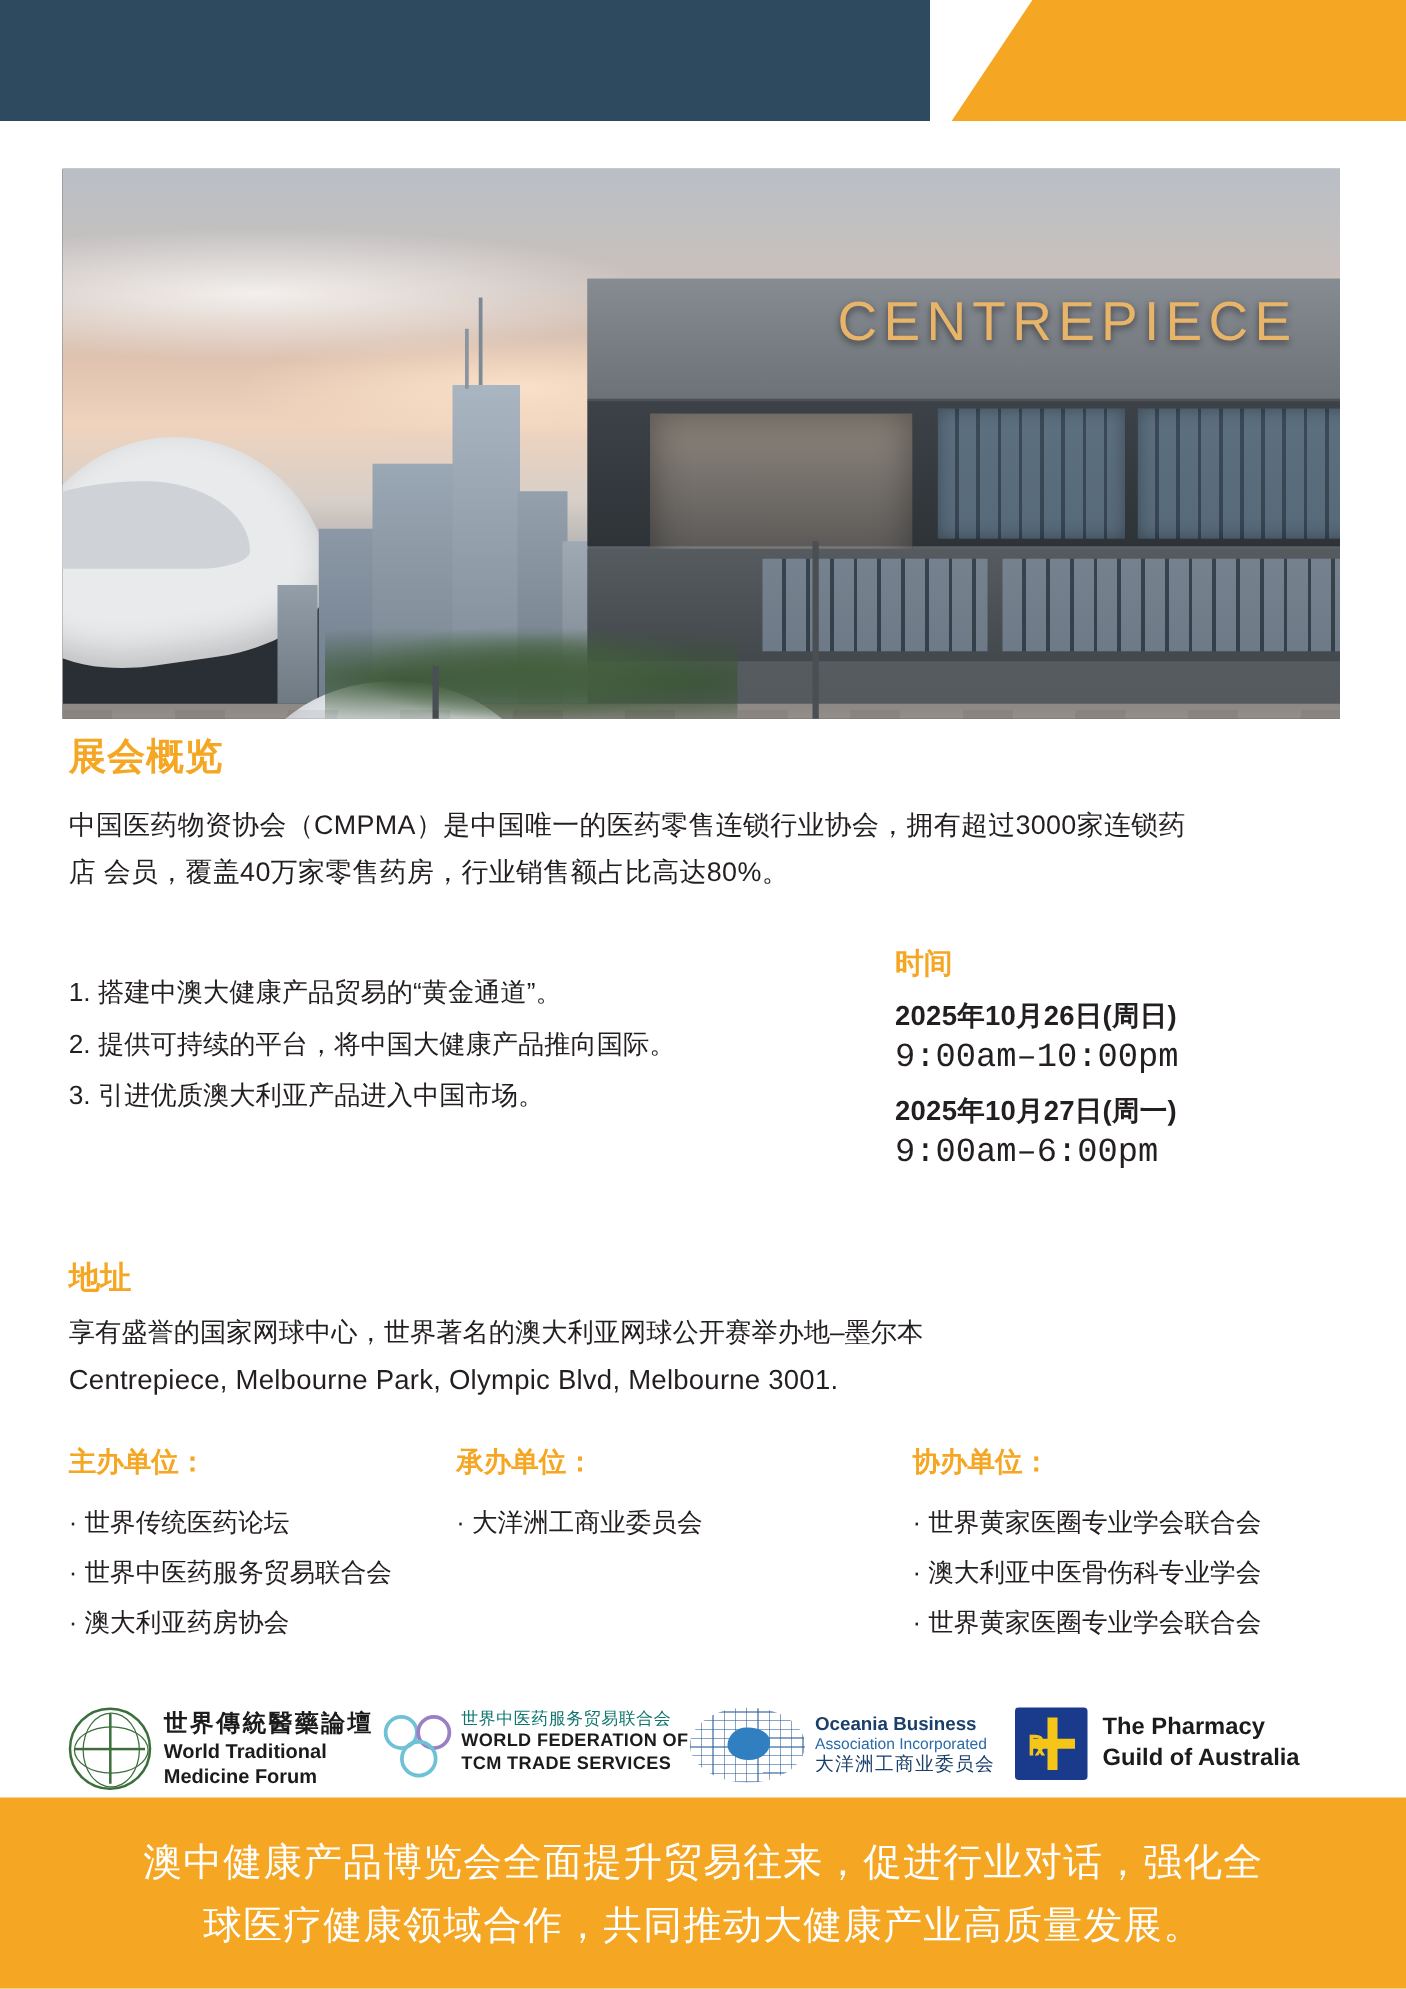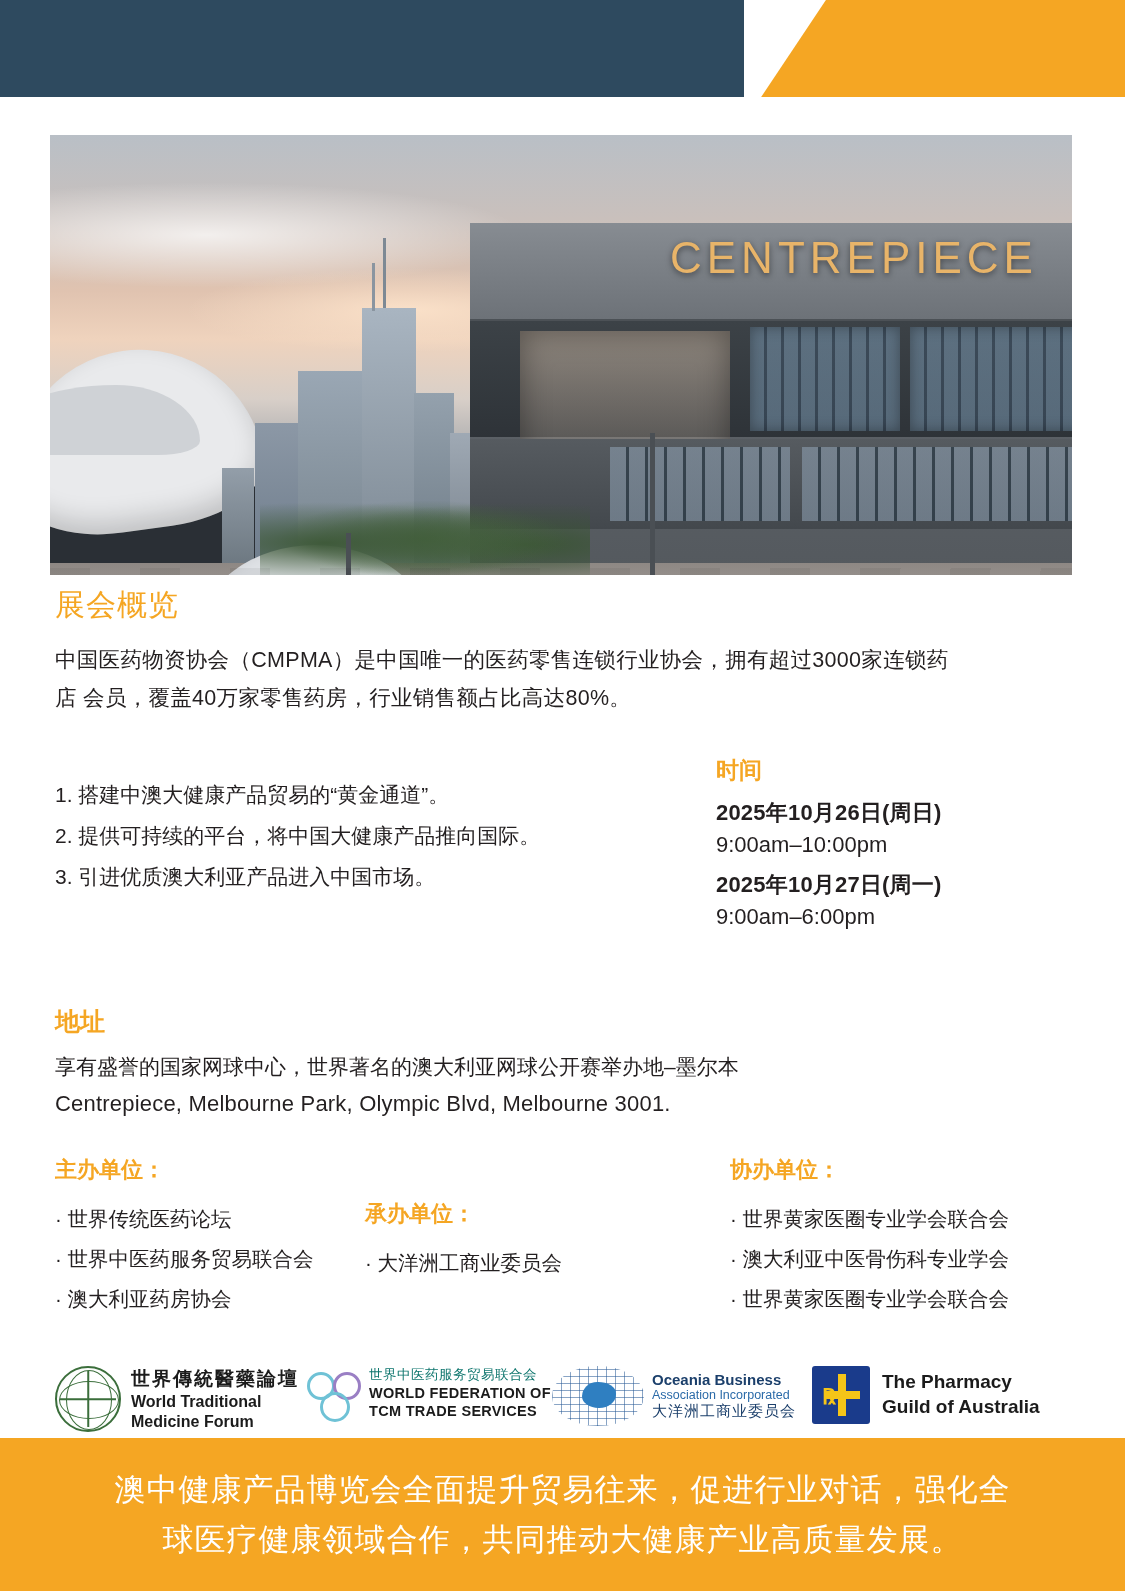--- a/index.html
+++ b/index.html
@@ -179,21 +179,21 @@
 
   
   .content {
     position: absolute;
     left: 0; top: 585px;
     width: 1125px;
   }
   .section-title {
     color: #f5a623;
     font-size: 30px;
-    font-weight: normal;
+    font-weight: bold;
     margin: 0 0 16px 55px;
     letter-spacing: 1px;
   }
   .intro {
     margin: 0 55px 0 55px;
     font-size: 21.5px;
     line-height: 1.75;
     color: #231f20;
     letter-spacing: 0.3px;
     width: 915px;
@@ -226,23 +226,24 @@
     margin-bottom: 12px;
   }
   .time-date {
     font-size: 22px;
     font-weight: bold;
     color: #231f20;
     margin-bottom: 4px;
     letter-spacing: 0.2px;
   }
   .time-hours {
-    font-size: 22px;
+    font-size: 27px;
     color: #231f20;
     margin-bottom: 12px;
+    font-family: Liberation Mono, monospace;
   }
 
   .addr-title {
     color: #f5a623;
     font-size: 25px;
     font-weight: bold;
     margin: 0 0 12px 55px;
   }
   .addr-line {
     margin: 0 55px 2px 55px;
@@ -252,21 +253,21 @@
   }
   .addr-line.en { font-size: 22px; letter-spacing: 0.2px; }
 
   .orgs {
     position: relative;
     margin-top: 34px;
     height: 205px;
   }
   .org-col { position: absolute; top: 0; }
   .org-col.c1 { left: 55px; width: 300px; }
-  .org-col.c2 { left: 365px; width: 340px; margin-top: 44px; }
+  .org-col.c2 { left: 365px; width: 340px; }
   .org-col.c3 { left: 730px; width: 340px; }
   .org-head {
     color: #f5a623;
     font-size: 22px;
     font-weight: bold;
     margin-bottom: 14px;
   }
   .org-item {
     font-size: 20.5px;
     color: #231f20;

